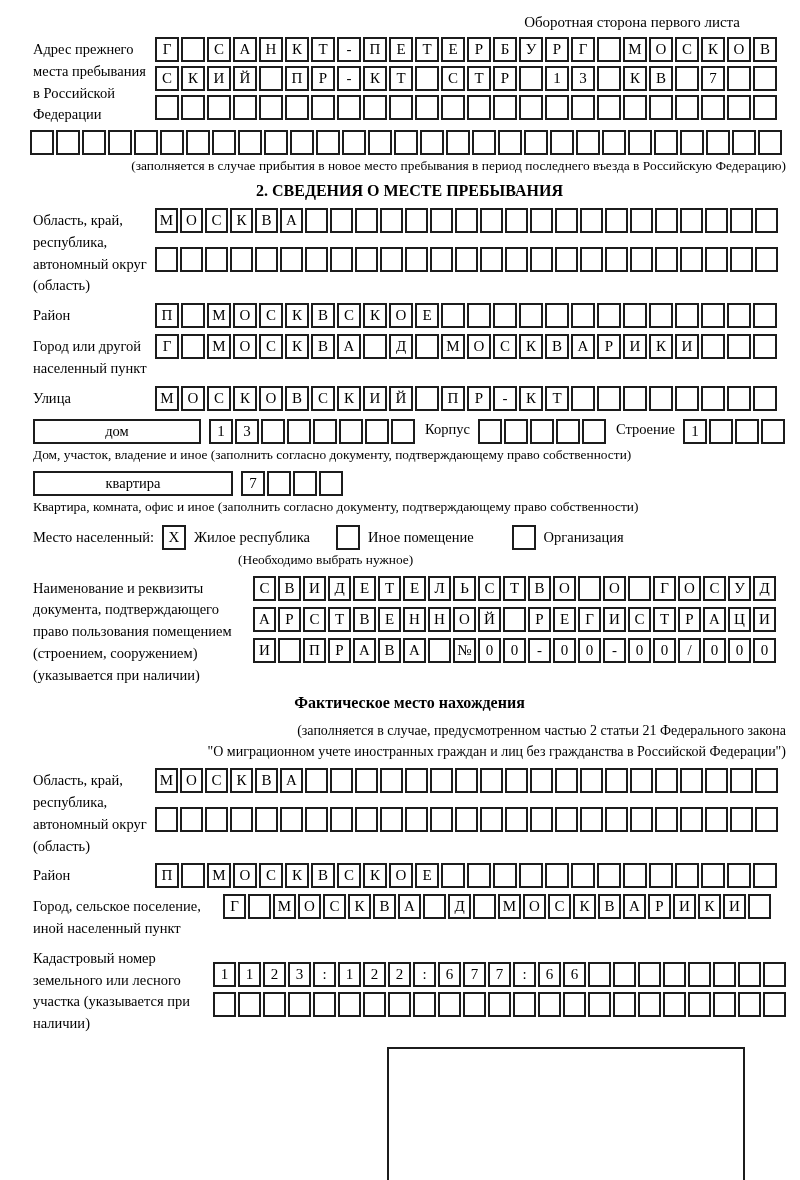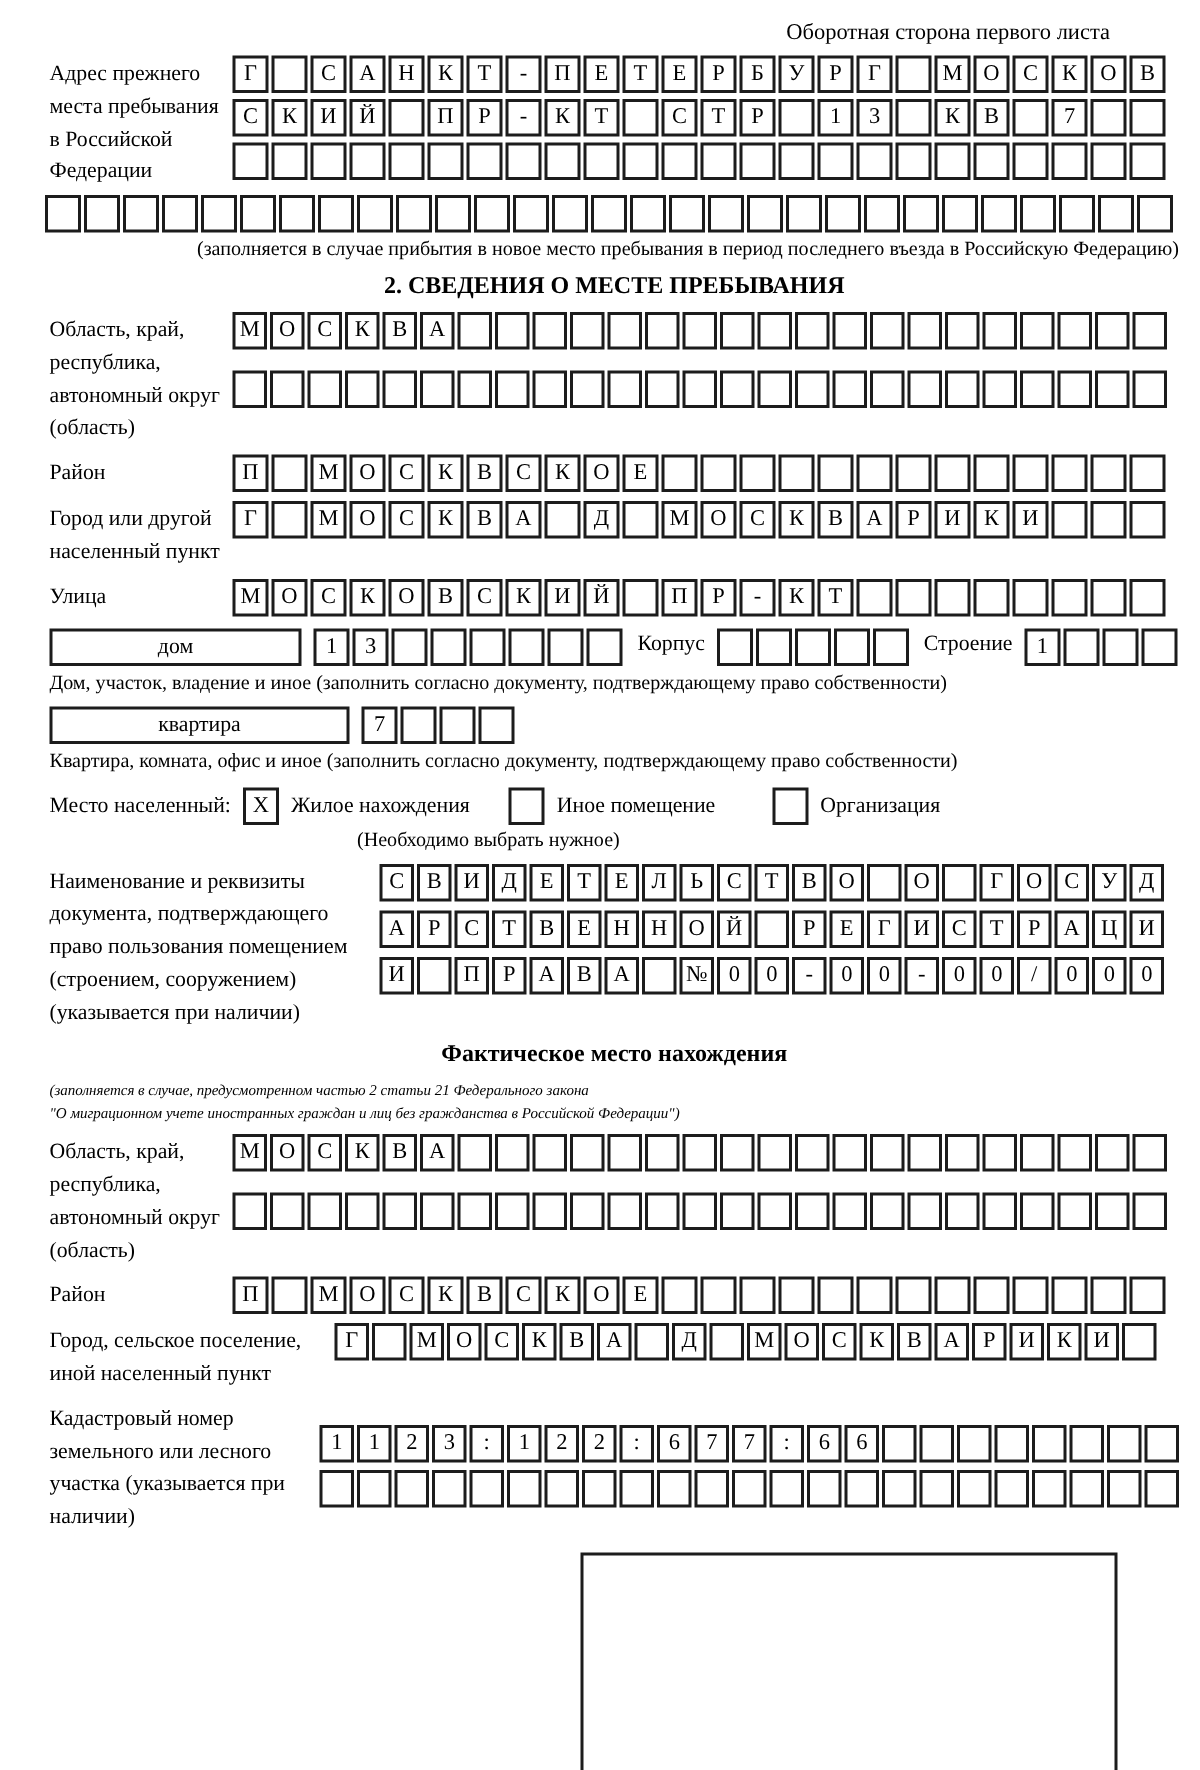--- a/index.html
+++ b/index.html
@@ -22,21 +22,21 @@
   .sec-title{font-size:16px;font-weight:bold;text-align:center;margin:8px 0 8px 0;}
   .named-box{box-sizing:border-box;border:2px solid #1c1c1c;height:25px;display:flex;align-items:center;justify-content:center;font-size:14.5px;background:#fff;}
   .dom-box{width:168px;margin-right:8px;}
   .kv-box{width:200px;margin-right:8px;}
   .inline-label{font-size:14.5px;padding:2px 8px 0 10px;white-space:nowrap;}.mt6{margin-top:6px;}.mt8{margin-top:8px;}.mt12{}
   .place-row{align-items:center;font-size:14.5px;gap:8px;margin-top:10px;}
   .place-row .cell{flex-shrink:0;}
   .opt-gap{margin-left:18px;}
   .opt-gap-lg{margin-left:30px;}
   .place-note{margin-left:205px;margin-top:2px;font-size:13.4px;}
-  .fact-note{font-size:10px;text-align:left;line-height:1.5;font-style:italic;}
+  .fact-note{font-size:14px;text-align:right;line-height:1.5;}
   .stamp-wrap{margin-left:auto;width:440px;margin-top:12px;}
   .stamp-box{box-sizing:border-box;width:358px;height:178px;border:2px solid #1c1c1c;margin:0 auto 6px auto;background:#fff;}
 </style>
 </head>
 <body>
 
 <div class="page">
 
   <div class="top-title">Оборотная сторона первого листа</div>
 
@@ -345,21 +345,21 @@
         <span class="cell"></span>
         <span class="cell"></span>
         <span class="cell"></span>
       </div>
   </div>
   <div class="note">Квартира, комната, офис и иное (заполнить согласно документу, подтверждающему право собственности)</div>
 
   <div class="row place-row">
     <span>Место населенный:</span>
     <span class="cell">X</span>
-    <span>Жилое нахождения</span>
+    <span>Жилое республика</span>
     <span class="cell opt-gap"></span>
     <span>Иное помещение</span>
     <span class="cell opt-gap-lg"></span>
     <span>Организация</span>
   </div>
   <div class="place-note">(Необходимо выбрать нужное)</div>
 
   <div class="row mt8">
     <div class="row-label w220">Наименование и реквизиты документа, подтверждающего право пользования помещением (строением, сооружением) (указывается при наличии)</div>
     <div class="gridcol" style="gap:6px;">

